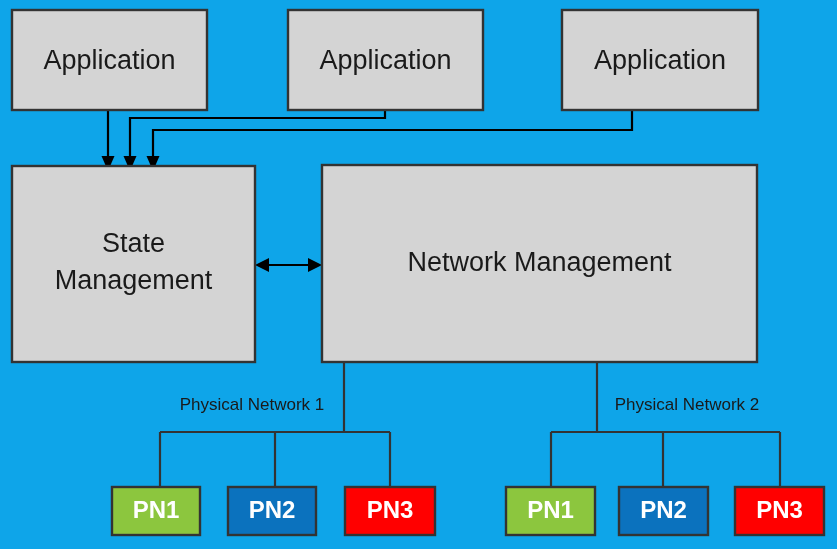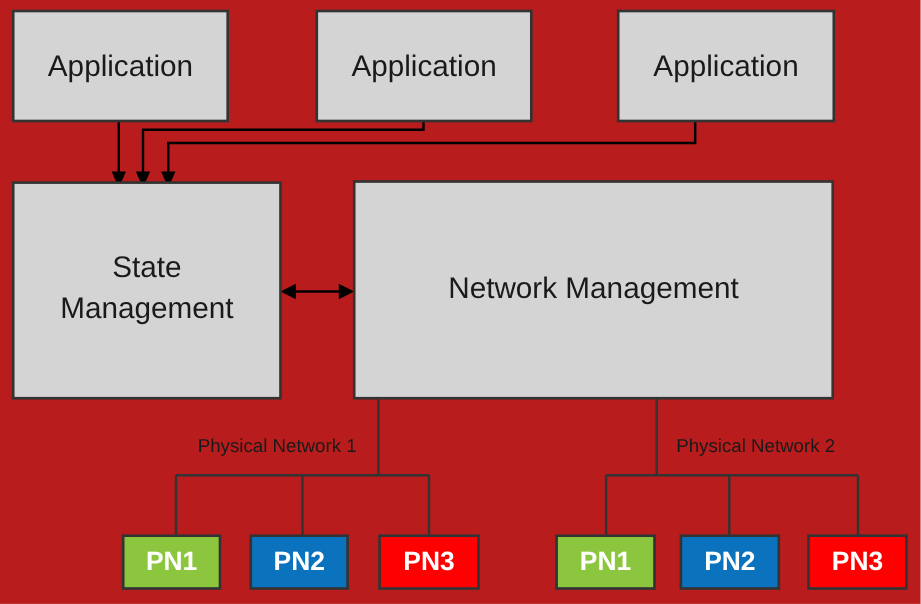--- a/index.html
+++ b/index.html
@@ -10,21 +10,21 @@
   body {
     width: 837px;
     height: 549px;
     overflow: hidden;
     font-family: "Liberation Sans", sans-serif;
   }
   #diagram-root {
     position: relative;
     width: 837px;
     height: 549px;
-    background: #b91c1c;
+    background: #0ea5e9;
   }
   svg.diagram {
     display: block;
     width: 837px;
     height: 549px;
   }
   .node-box {
     stroke: #333333;
     stroke-width: 2.4;
   }

